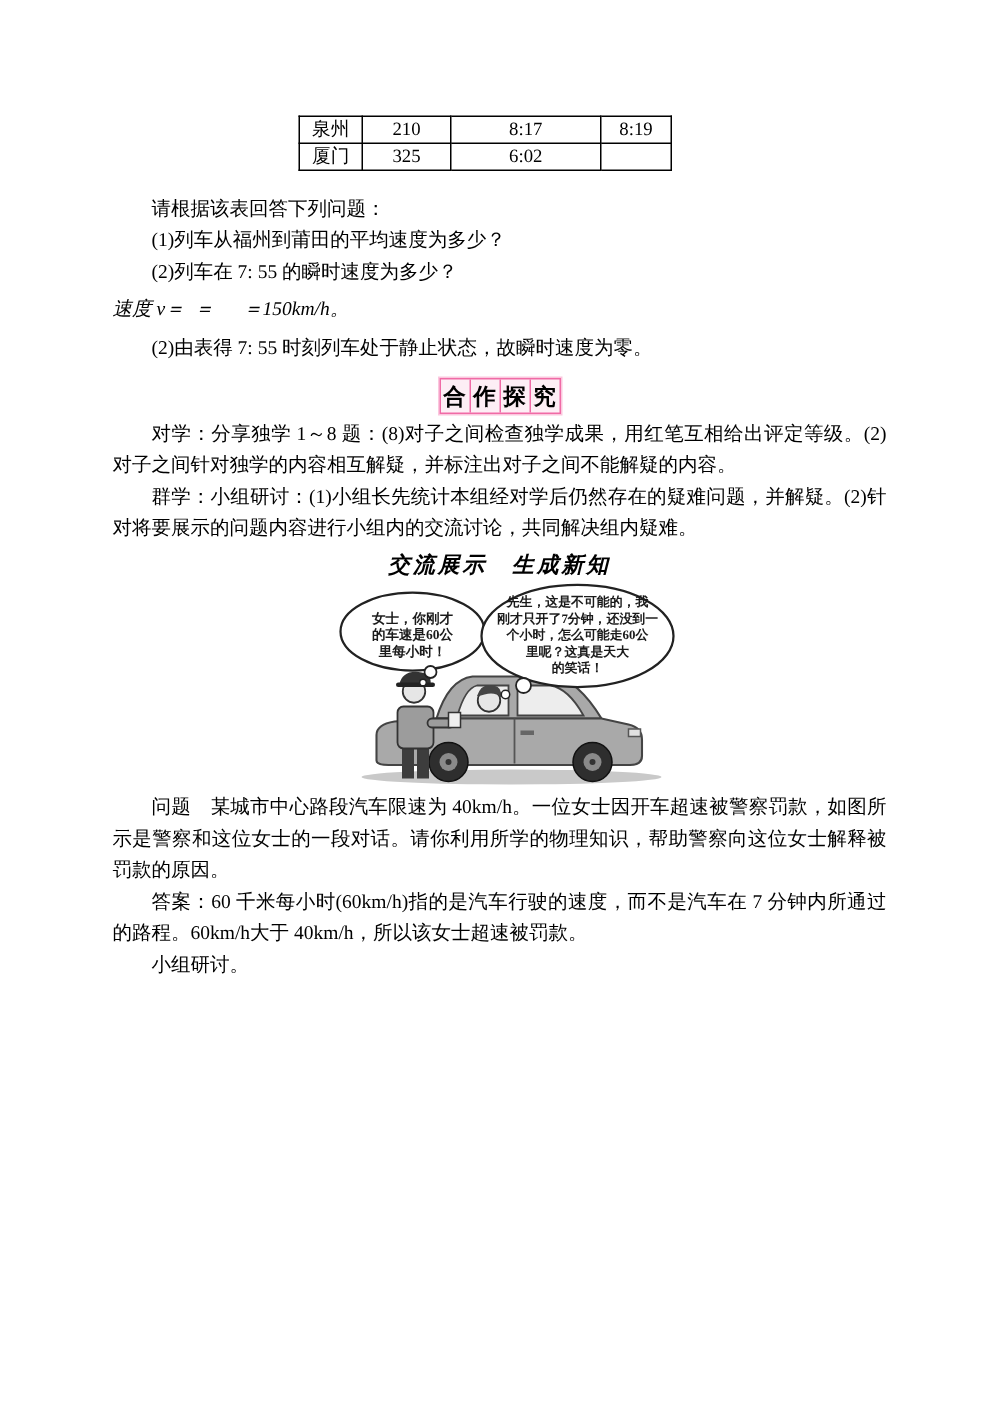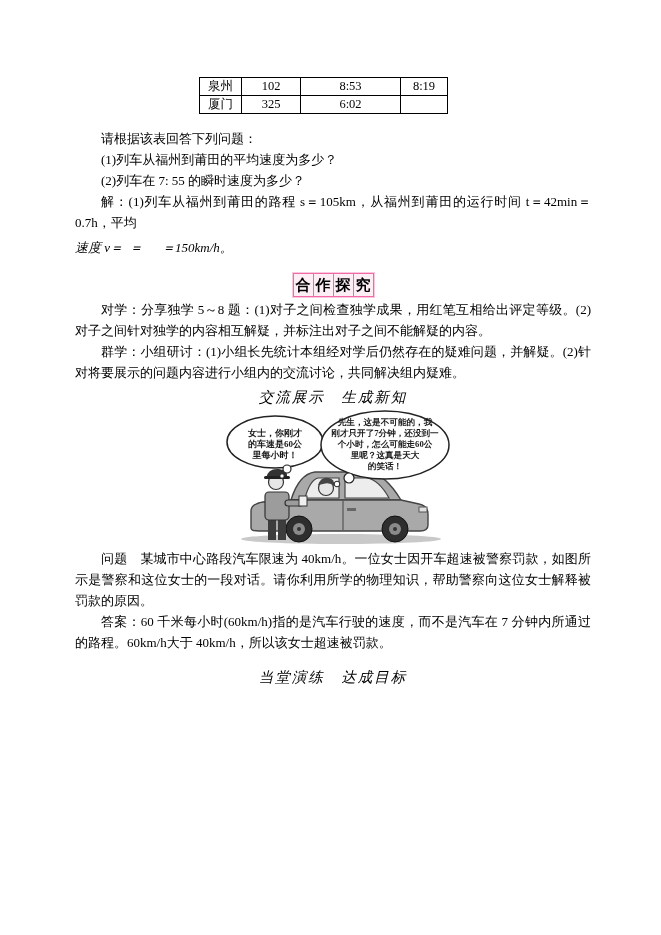--- a/index.html
+++ b/index.html
@@ -59,21 +59,21 @@
     font-family:"DejaVu Serif",serif;
     color:#000;
   }
   .badge-cell:first-child { border-left:none; }
 
   
   .banner {
     text-align:center;
     font-family:"DejaVu Serif",serif;
     font-style:italic;
-    font-weight:normal;
+    font-weight:bold;
     font-size:14.5px;
     letter-spacing:2px;
     line-height:21px;
   }
   .banner1 { margin-top:4px; }
   .banner2 { margin-top:14px; }
   .banner3 { margin-top:38px; }
 
   
   .cartoon-wrap { text-align:center; margin:0; line-height:0; }
@@ -92,51 +92,51 @@
   <table class="sched-table">
     <colgroup>
       <col class="col-station">
         <col class="col-dist">
         <col class="col-t1">
         <col class="col-t2">
     </colgroup>
     <tbody>
       <tr>
         <td>泉州</td>
-        <td>102</td>
-        <td>8:53</td>
+        <td>210</td>
+        <td>8:17</td>
         <td>8:19</td>
       </tr>
       <tr>
         <td>厦门</td>
         <td>325</td>
         <td>6:02</td>
         <td></td>
       </tr>
     </tbody>
   </table>
 
   <div class="content">
 
     <p class="indent">请根据该表回答下列问题：</p>
     <p class="indent">(1)列车从福州到莆田的平均速度为多少？</p>
     <p class="indent">(2)列车在 7: 55 的瞬时速度为多少？</p>
-    <p class="indent">解：(1)列车从福州到莆田的路程 s＝105km，从福州到莆田的运行时间 t＝42min＝0.7h，平均</p>
     <p class="formula-line">速度 v＝  ＝      ＝150km/h。</p>
+    <p class="indent sol2">(2)由表得 7: 55 时刻列车处于静止状态，故瞬时速度为零。</p>
 
     <div class="badge-row">
       <div class="badge-grid">
         <span class="badge-cell">合</span>
         <span class="badge-cell">作</span>
         <span class="badge-cell">探</span>
         <span class="badge-cell">究</span>
       </div>
     </div>
 
-    <p class="indent">对学：分享独学 5～8 题：(1)对子之间检查独学成果，用红笔互相给出评定等级。(2)对子之间针对独学的内容相互解疑，并标注出对子之间不能解疑的内容。</p>
+    <p class="indent">对学：分享独学 1～8 题：(8)对子之间检查独学成果，用红笔互相给出评定等级。(2)对子之间针对独学的内容相互解疑，并标注出对子之间不能解疑的内容。</p>
     <p class="indent">群学：小组研讨：(1)小组长先统计本组经对学后仍然存在的疑难问题，并解疑。(2)针对将要展示的问题内容进行小组内的交流讨论，共同解决组内疑难。</p>
 
     <div class="banner banner1">交流展示　生成新知</div>
 
     <div class="cartoon-wrap">
       <svg width="240" height="140" viewBox="0 0 240 140">
 
         <ellipse cx="128" cy="131" rx="100" ry="5" fill="#c9c9c9"></ellipse>
 
         <g>
@@ -194,20 +194,19 @@
           <text class="bubble-text" x="172" y="39" font-size="8.6" text-anchor="middle">个小时，怎么可能走60公</text>
           <text class="bubble-text" x="172" y="50" font-size="8.6" text-anchor="middle">里呢？这真是天大</text>
           <text class="bubble-text" x="172" y="61" font-size="8.6" text-anchor="middle">的笑话！</text>
         </g>
       </svg>
     </div>
 
     <p class="indent">问题　某城市中心路段汽车限速为 40km/h。一位女士因开车超速被警察罚款，如图所示是警察和这位女士的一段对话。请你利用所学的物理知识，帮助警察向这位女士解释被罚款的原因。</p>
     <p class="indent">答案：60 千米每小时(60km/h)指的是汽车行驶的速度，而不是汽车在 7 分钟内所通过的路程。60km/h大于 40km/h，所以该女士超速被罚款。</p>
 
-    <div class="banner banner2">当堂演练　达成目标</div>
 
     <p class="indent">小组研讨。</p>
 
     <div class="banner banner3">课后反思　查漏补缺</div>
 
   </div>
 </div>
 
 </body></html>

